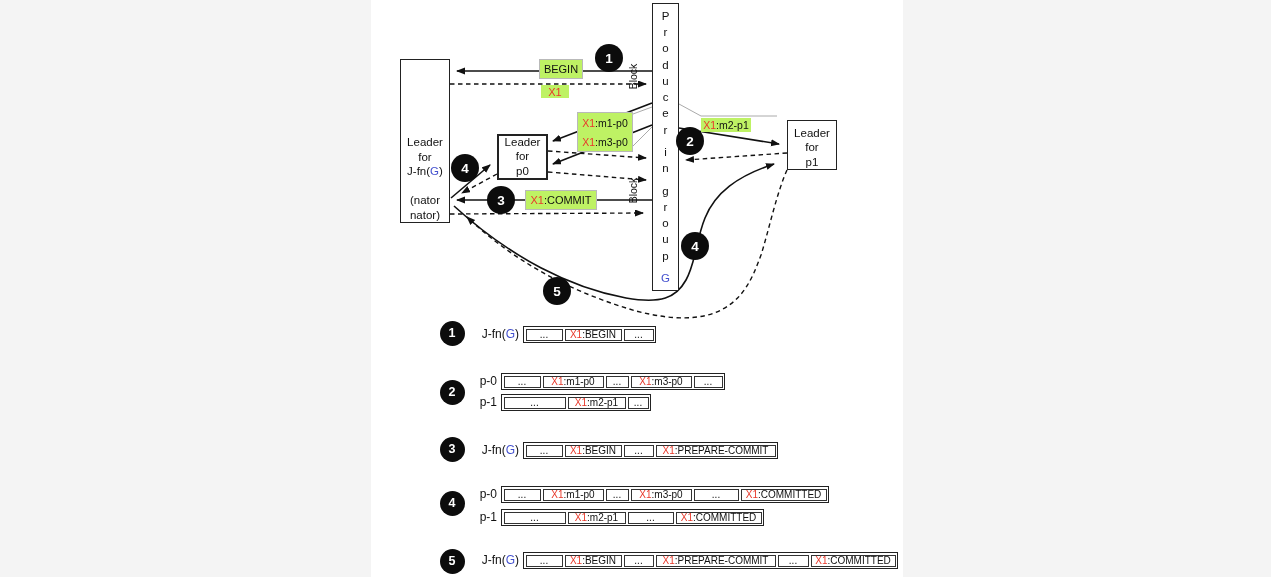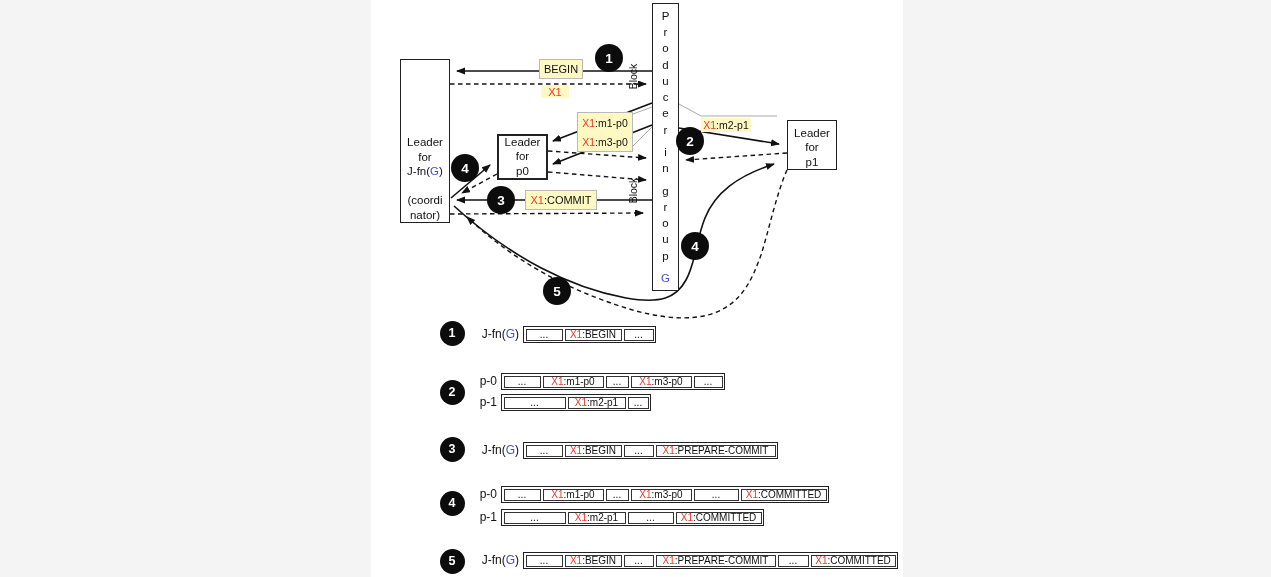--- a/index.html
+++ b/index.html
@@ -26,21 +26,21 @@
   .nl{min-height:14.5px;}
   .nl.blank{height:13px;}
 
   
   .badge{position:absolute;background:#0c0c0c;color:#fff;border-radius:50%;
          display:flex;align-items:center;justify-content:center;font-weight:bold;z-index:30;}
   .badge-top{width:28px;height:28px;font-size:13.5px;}
   .badge-bottom{width:25px;height:25px;font-size:12.5px;}
 
   
-  .lbl{position:absolute;font-size:11px;background:#fef9c3;z-index:10;
+  .lbl{position:absolute;font-size:11px;background:#bef264;z-index:10;
        display:flex;align-items:center;justify-content:center;text-align:left;box-sizing:border-box;}
   .boxed{border:1px solid #b9b9b9;}
   #begin-label{left:168px;top:59px;width:44px;height:20px;}
   #x1-label{left:170px;top:85px;width:28px;height:13px;}
   #m1m3-box{left:206px;top:112px;width:56px;height:40px;flex-direction:column;justify-content:space-around;font-size:10.5px;}
   #m2-label{left:330px;top:118px;width:50px;height:14px;font-size:10.5px;}
   #commit-label{left:154px;top:190px;width:72px;height:20px;}
   .block{position:absolute;font-size:10.5px;width:30px;height:13px;line-height:13px;text-align:center;
          transform:rotate(-90deg);background:transparent;z-index:12;}
   #block-top{left:247px;top:70px;}
@@ -103,21 +103,21 @@
   <div class="lbl boxed" id="commit-label"><span class="c-red">X1</span>:COMMIT</div>
   <div class="block" id="block-top">Block</div>
   <div class="block" id="block-bottom">Block</div>
 
   <div class="node" id="coordinator">
       <div id="coordinator-text">
         <div class="nl">Leader</div>
         <div class="nl">for</div>
         <div class="nl">J-fn(<span class="c-blue">G</span>)</div>
         <div class="nl blank"></div>
-        <div class="nl">(coordi</div>
+        <div class="nl">(nator</div>
         <div class="nl">nator)</div>
       </div>
     </div>
   <div class="node" id="p0">
       <div id="p0-text">
         <div class="nl">Leader</div>
         <div class="nl">for</div>
         <div class="nl">p0</div>
       </div>
     </div>

